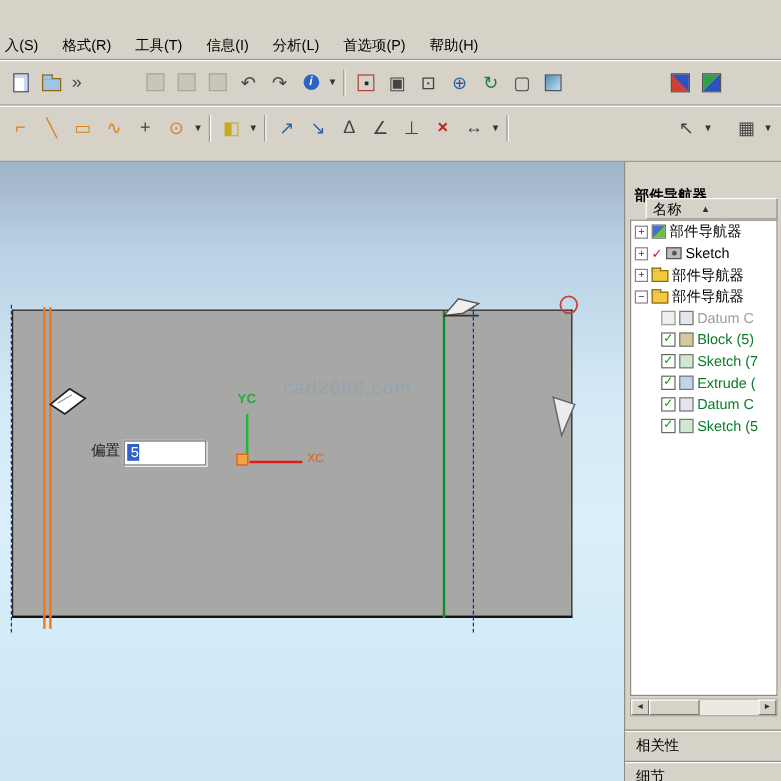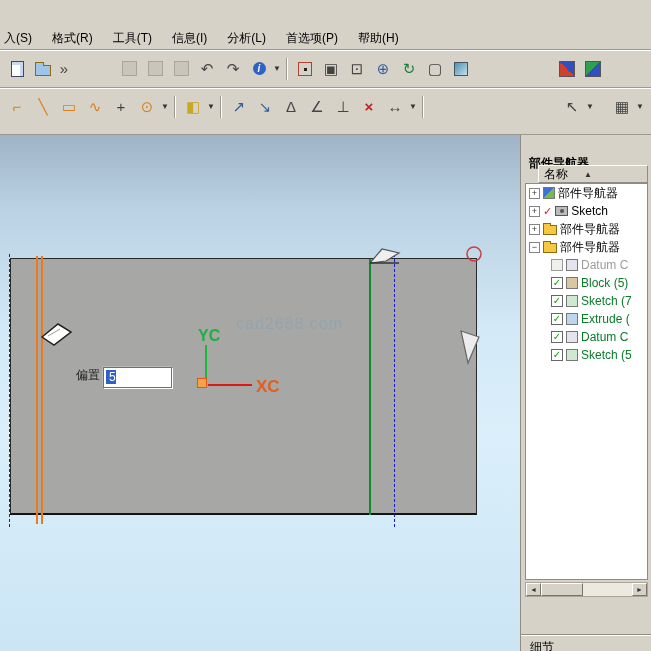--- a/index.html
+++ b/index.html
@@ -44,22 +44,22 @@
     background:linear-gradient(180deg,#9FB4C6 0%, #B9D1E3 14%, #D3E9F7 38%, #DAEFFA 58%, #CBE5F5 100%); }
   .block { position:absolute; left:10px; top:123px; width:467px; height:257px;
     background:#A7A7A5; border:1px solid #2A2A2A; border-bottom:2px solid #141414; }
   .vline { position:absolute; }
   .dash-blue { width:0; border-left:1px dashed #1818E0; }
   .orange-line { width:2px; background:#F07818; }
   .green-line { width:2px; background:#128A2E; }
   .axis-y { position:absolute; left:205px; top:210px; width:2px; height:40px; background:#18B838; }
   .axis-x { position:absolute; left:208px; top:249px; width:44px; height:2px; background:#E01818; }
   .axis-origin { position:absolute; left:197px; top:243px; width:10px; height:10px; border:1px solid #E05818; background:#F4A24A; }
-  .axis-ylabel { position:absolute; left:198px; top:192px; color:#1FB040; font-size:16px; font-weight:bold; }
-  .axis-xlabel { position:absolute; left:256px; top:242px; color:#E06020; font-size:17px; font-weight:bold;text-align:center; }
+  .axis-ylabel { position:absolute; left:198px; top:192px; color:#1FB040; font-size:11px; font-weight:bold; }
+  .axis-xlabel { position:absolute; left:256px; top:242px; color:#E06020; font-size:10px; font-weight:normal;text-align:center; }
   .watermark { position:absolute; left:236px; top:180px; color:#8FA3B0; font-size:16px; letter-spacing:1px; opacity:.8; }
   .offset-widget { position:absolute; left:76px; top:232px; display:flex; align-items:flex-start; }
   .offset-label { color:#202020; margin-right:3px; }
   .offset-box { width:69px; height:21px; background:#FFF; border:1px solid #707070;
     box-shadow:1px 1px 0 #FFF, -1px -1px 0 #B8B8B8; padding:2px; }
   .offset-sel { width:55px; height:15px; background:#2F62C8; color:#FFF; font-size:12px; line-height:15px; padding-left:3px; }
   .glyph { position:absolute; }
 
   
   .panel { position:absolute; left:520px; top:135px; width:131px; height:516px; background:#D6D2C8; border-left:1px solid #8F8C82; }
@@ -335,18 +335,21 @@
         <span class="tl green">Sketch (5</span>
       </div>
     </div>
 
     <div class="hscroll">
       <span class="sbtn">◄</span>
       <span class="sthumb"></span>
       <span class="sbtn right">►</span>
     </div>
 
+    <div class="sec sec1">
+      <span>相关性</span>
+    </div>
     <div class="sec sec2">
       <span>细节</span>
     </div>
   </div>
 
 </div>
 
 </body></html>

